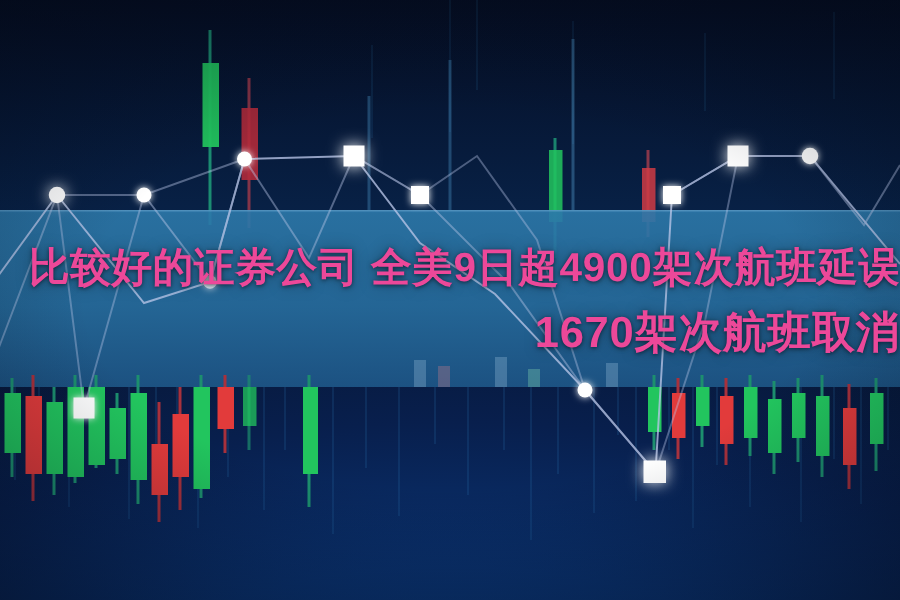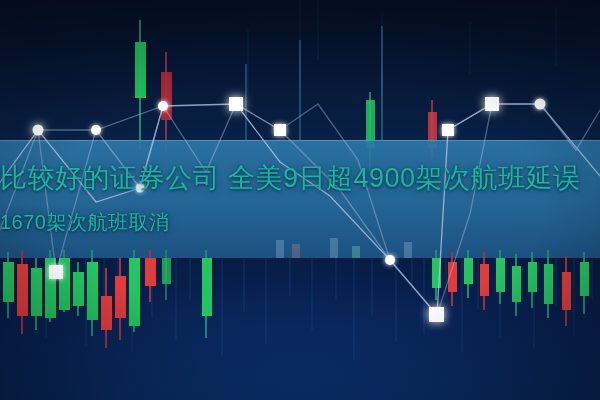--- a/index.html
+++ b/index.html
@@ -36,32 +36,32 @@
   }
   .band-top-line{
     position:absolute;left:0;right:0;top:140px;height:1px;
     background:rgba(150,200,235,.35);
   }
   
   svg.layer{position:absolute;left:0;top:0;width:600px;height:400px;}
   
   .headline{
     position:absolute;left:0;right:0;top:156px;
-    text-align:left;
-    color:#14b8a6;
+    text-align:right;
+    color:#ec4899;
     font-size:27px;
-    font-weight:normal;
+    font-weight:bold;
     line-height:44px;
     letter-spacing:.5px;
     text-shadow:0 1px 3px rgba(0,0,0,.55), 0 0 10px rgba(0,0,0,.35);
     white-space:nowrap;
     z-index:40;
   }
   .hl-line{display:block;}
-  .hl-line2{font-size:20px;}
+  .hl-line2{font-size:29px;}
 </style>
 </head>
 <body>
 
 <div id="stage">
 
   <div class="bg-base"></div>
   <div class="bg-topdark"></div>
 
   <svg class="layer streaks" viewBox="0 0 600 400" preserveAspectRatio="none">

